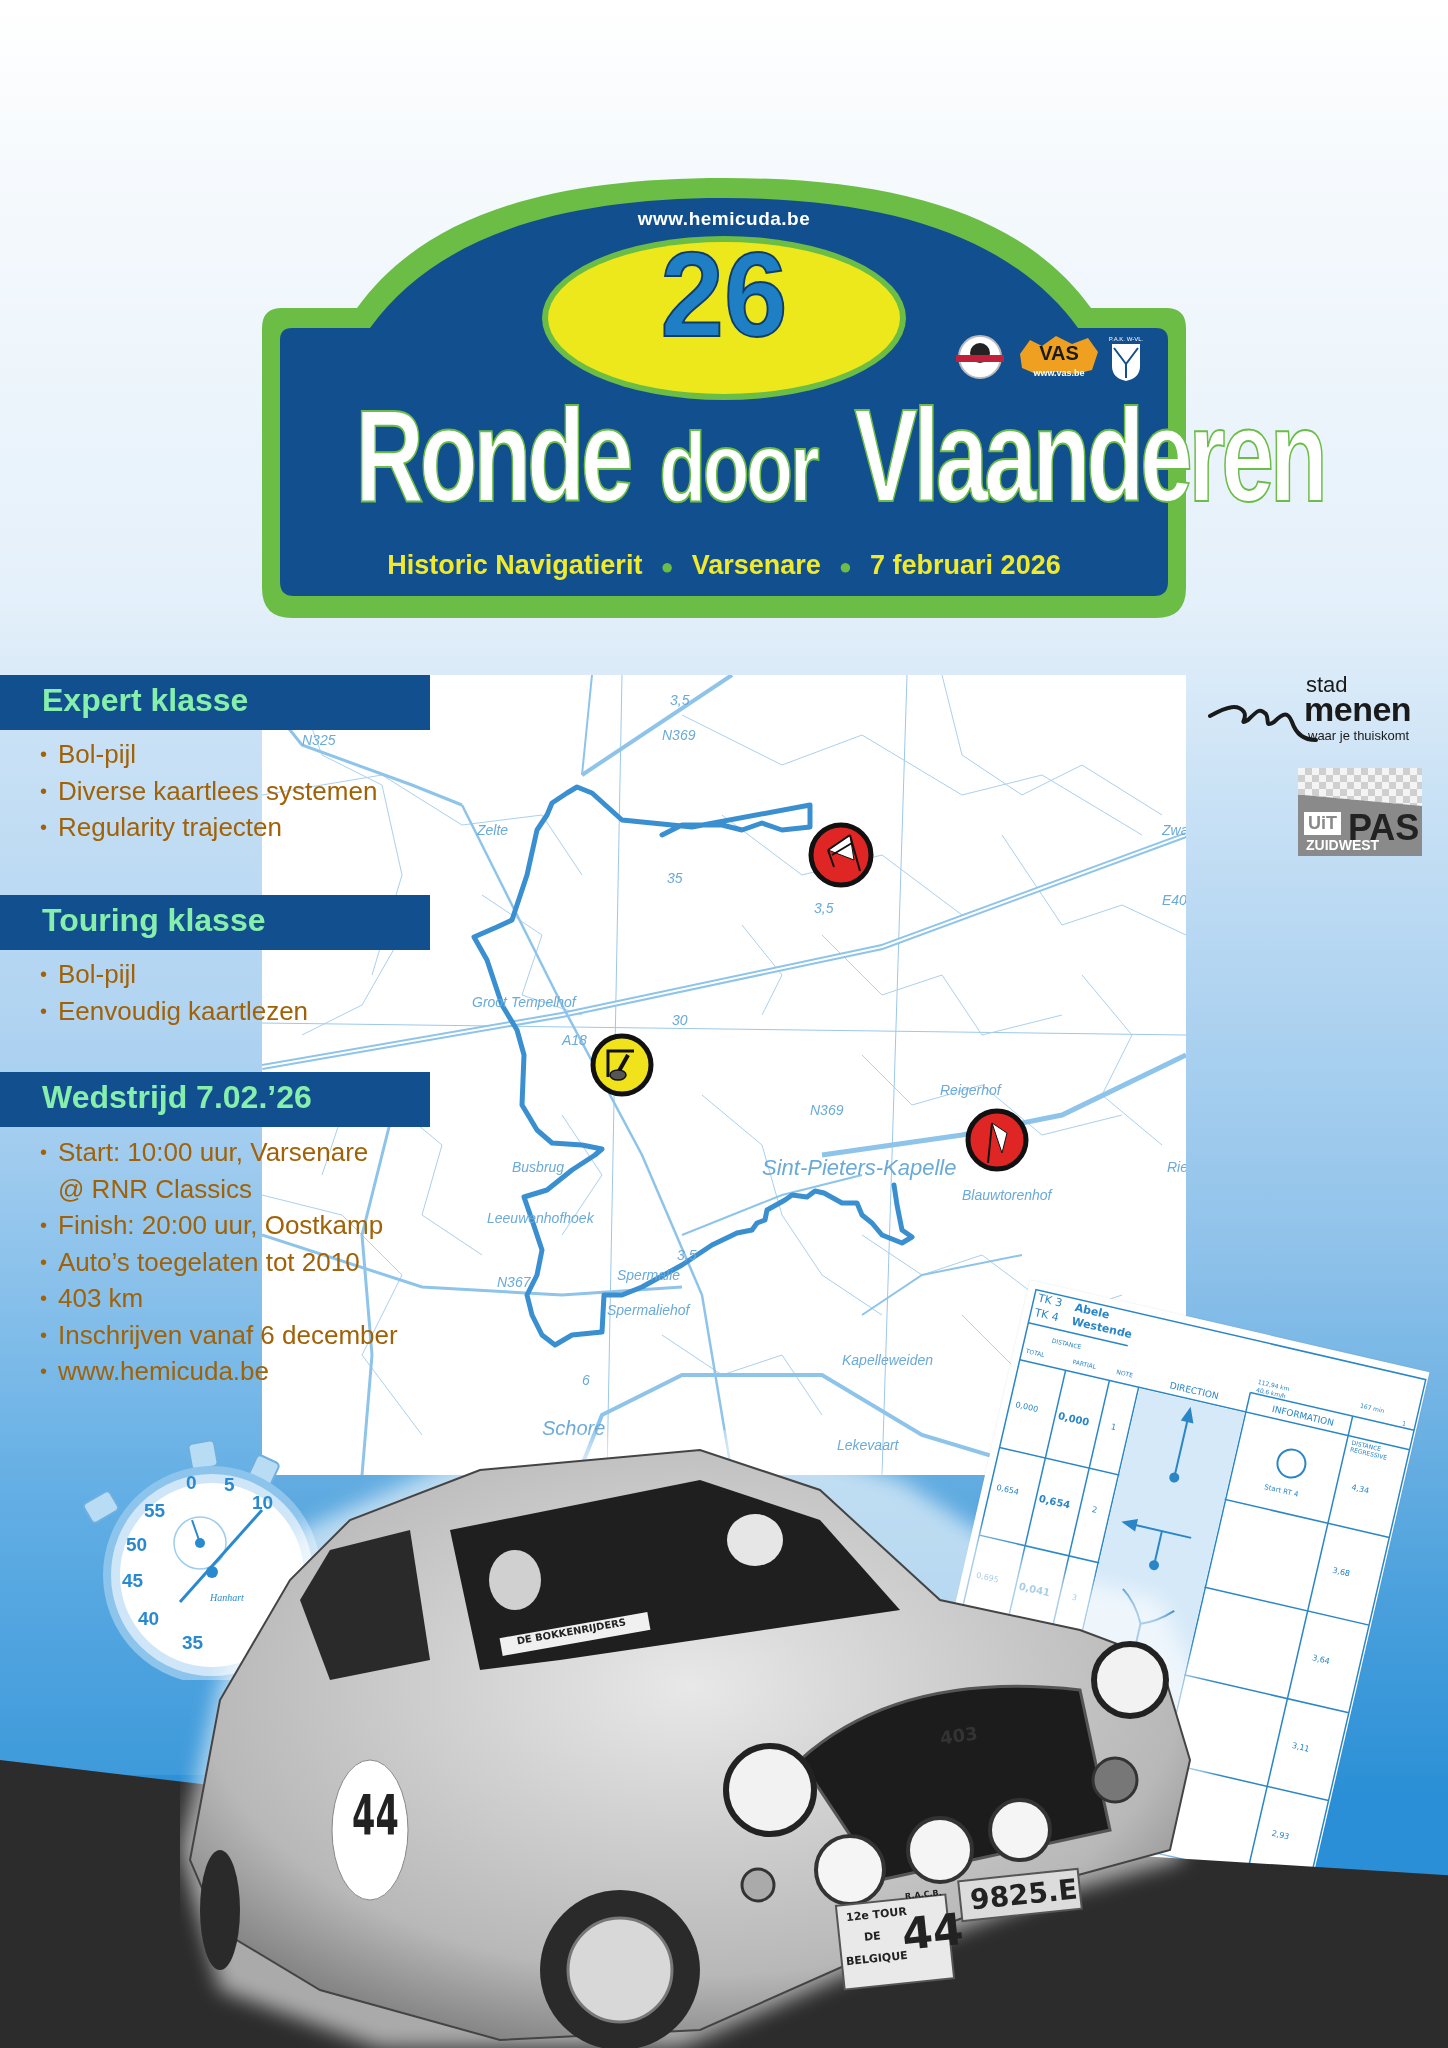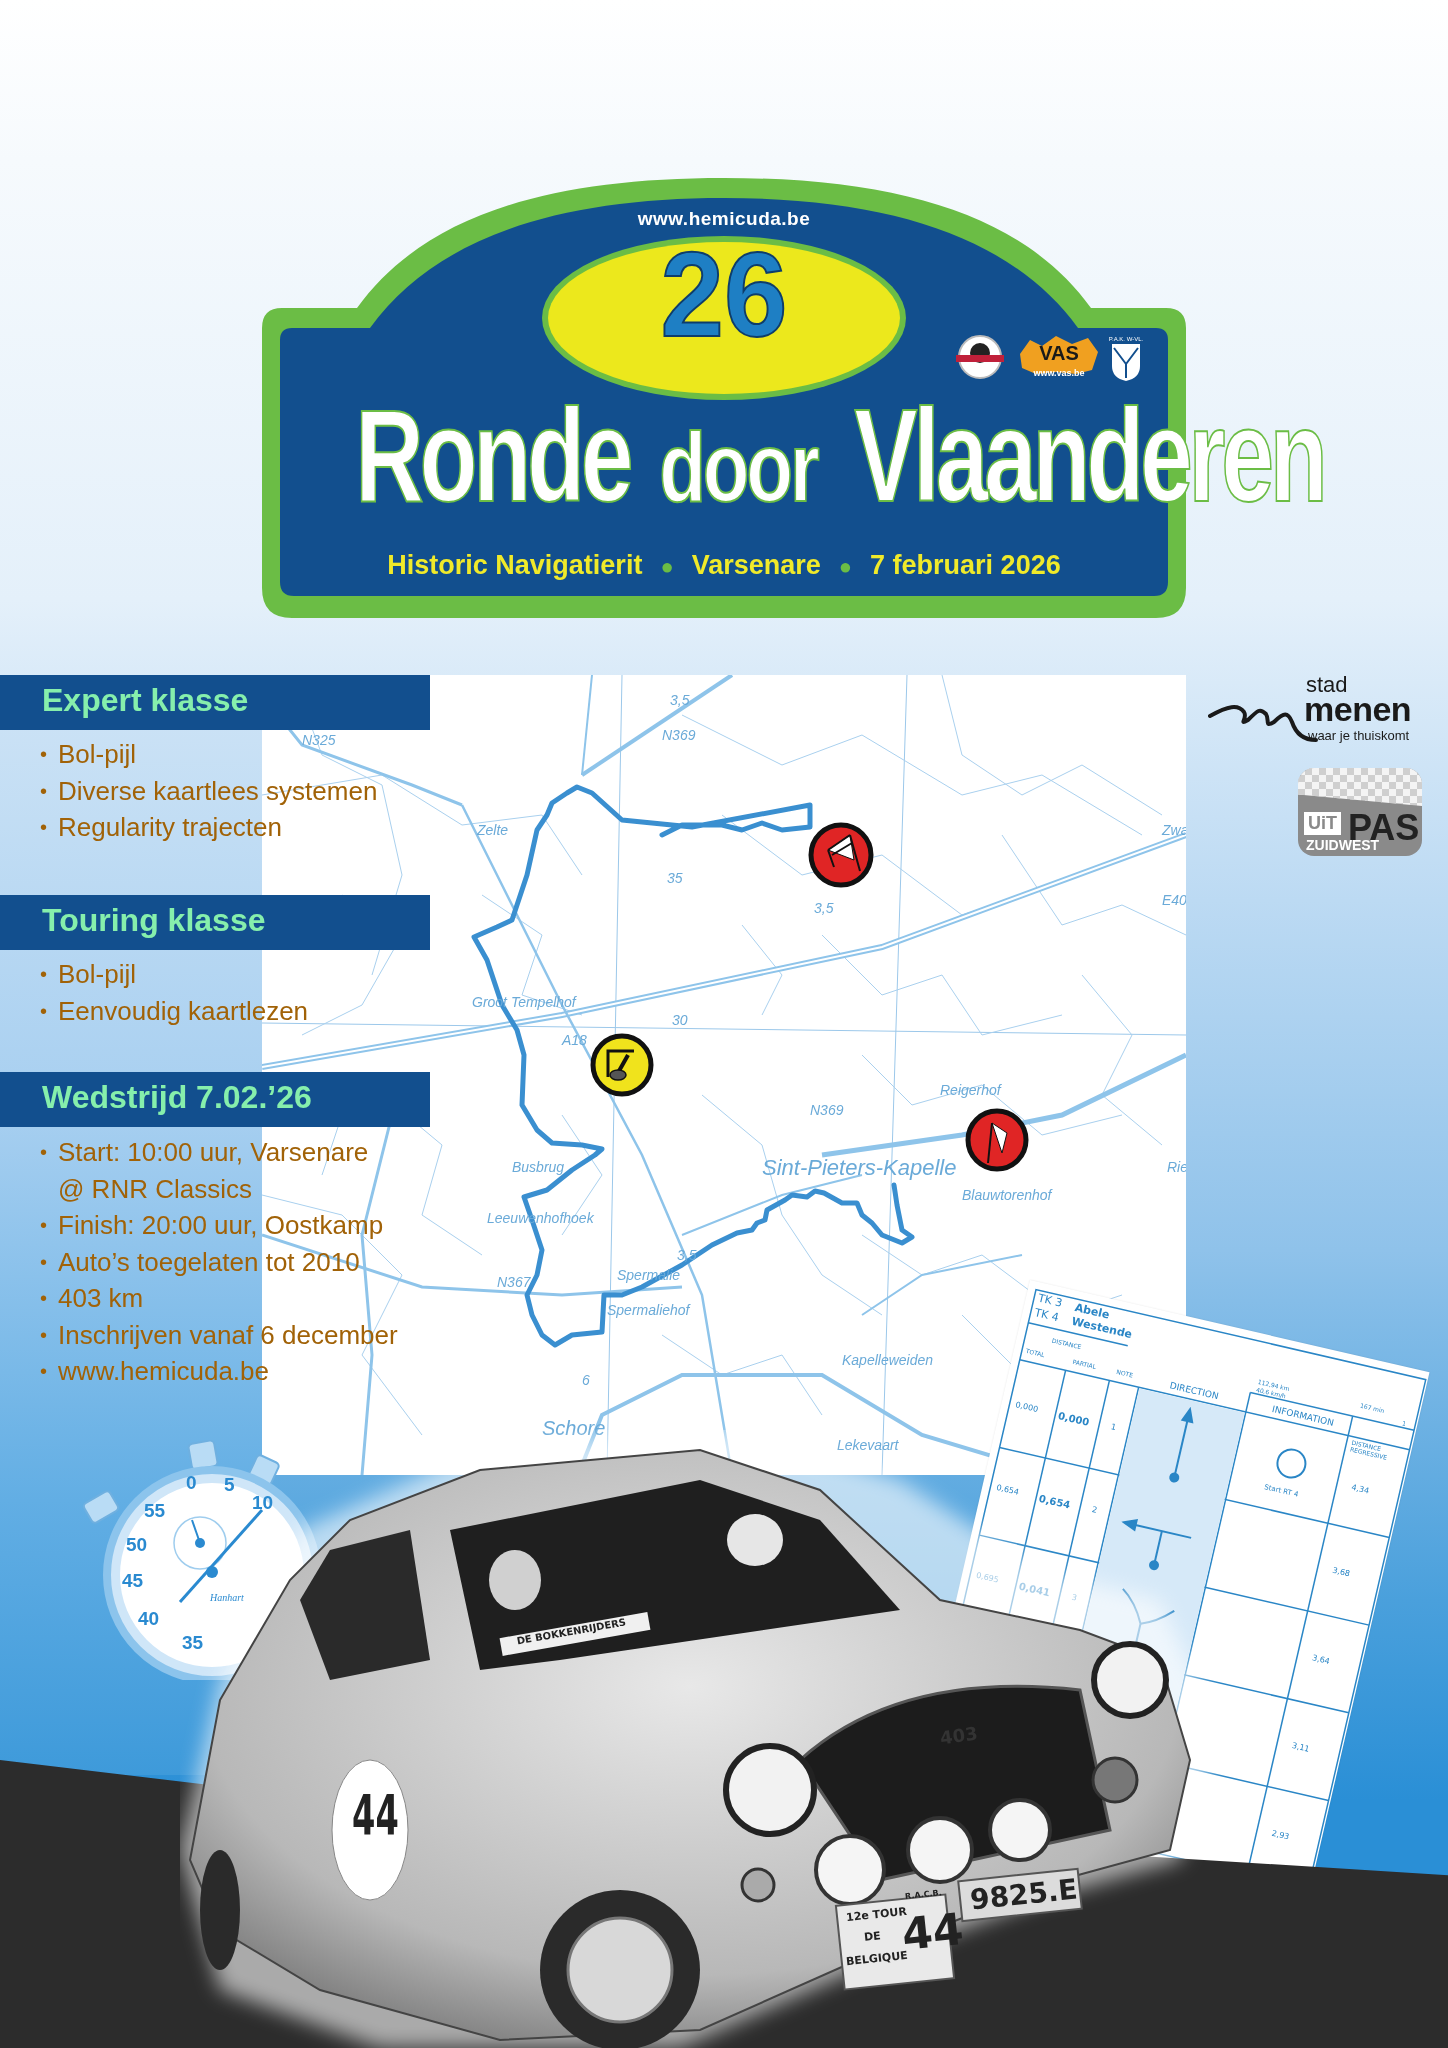--- a/index.html
+++ b/index.html
@@ -40,21 +40,21 @@
   .bullets { position: absolute; left: 40px; list-style: none; }
   .bullets li { color: #a16207; font-size: 26px; line-height: 36.5px; white-space: nowrap; }
   .bullets li .b { display: inline-block; width: 18px; font-size: 20px; vertical-align: 2px; }
   .bullets li.cont { padding-left: 18px; }
 
   
   #logo-menen { left: 1208px; top: 672px; width: 220px; height: 80px; }
   .menen-stad { position: absolute; left: 98px; top: 0; font-size: 22px; color: #1a1a1a; }
   .menen-name { position: absolute; left: 96px; top: 18px; font-size: 34px; font-weight: bold; color: #1a1a1a; letter-spacing: -0.5px; }
   .menen-tag { position: absolute; left: 100px; top: 56px; font-size: 13px; color: #1a1a1a; }
-  #logo-uitpas { left: 1298px; top: 768px; width: 124px; height: 88px; background: #8a8a8a; overflow: hidden; border-radius: 16px; }
+  #logo-uitpas { left: 1298px; top: 768px; width: 124px; height: 88px; background: #8a8a8a; overflow: hidden; }
   .uit-check { position: absolute; left: 0; top: 0; width: 124px; height: 38px;
     background-image: linear-gradient(45deg, #cfcfcf 25%, transparent 25%, transparent 75%, #cfcfcf 75%),
                       linear-gradient(45deg, #cfcfcf 25%, #f4f4f4 25%, #f4f4f4 75%, #cfcfcf 75%);
     background-size: 14px 14px; background-position: 0 0, 7px 7px; clip-path: polygon(0 0, 100% 0, 100% 100%, 0 70%); }
   .uit-badge { position: absolute; left: 6px; top: 44px; background: #ffffff; color: #8a8a8a; font-weight: bold; font-size: 18px; padding: 1px 4px; }
   .uit-pas { position: absolute; left: 50px; top: 39px; color: #222222; font-weight: bold; font-size: 36px; }
   .uit-zuid { position: absolute; left: 8px; top: 69px; color: #ffffff; font-size: 14px; font-weight: bold; }
 
   
   #roadbook { left: 1030px; top: 1280px; width: 410px; height: 620px; background: #ffffff;

